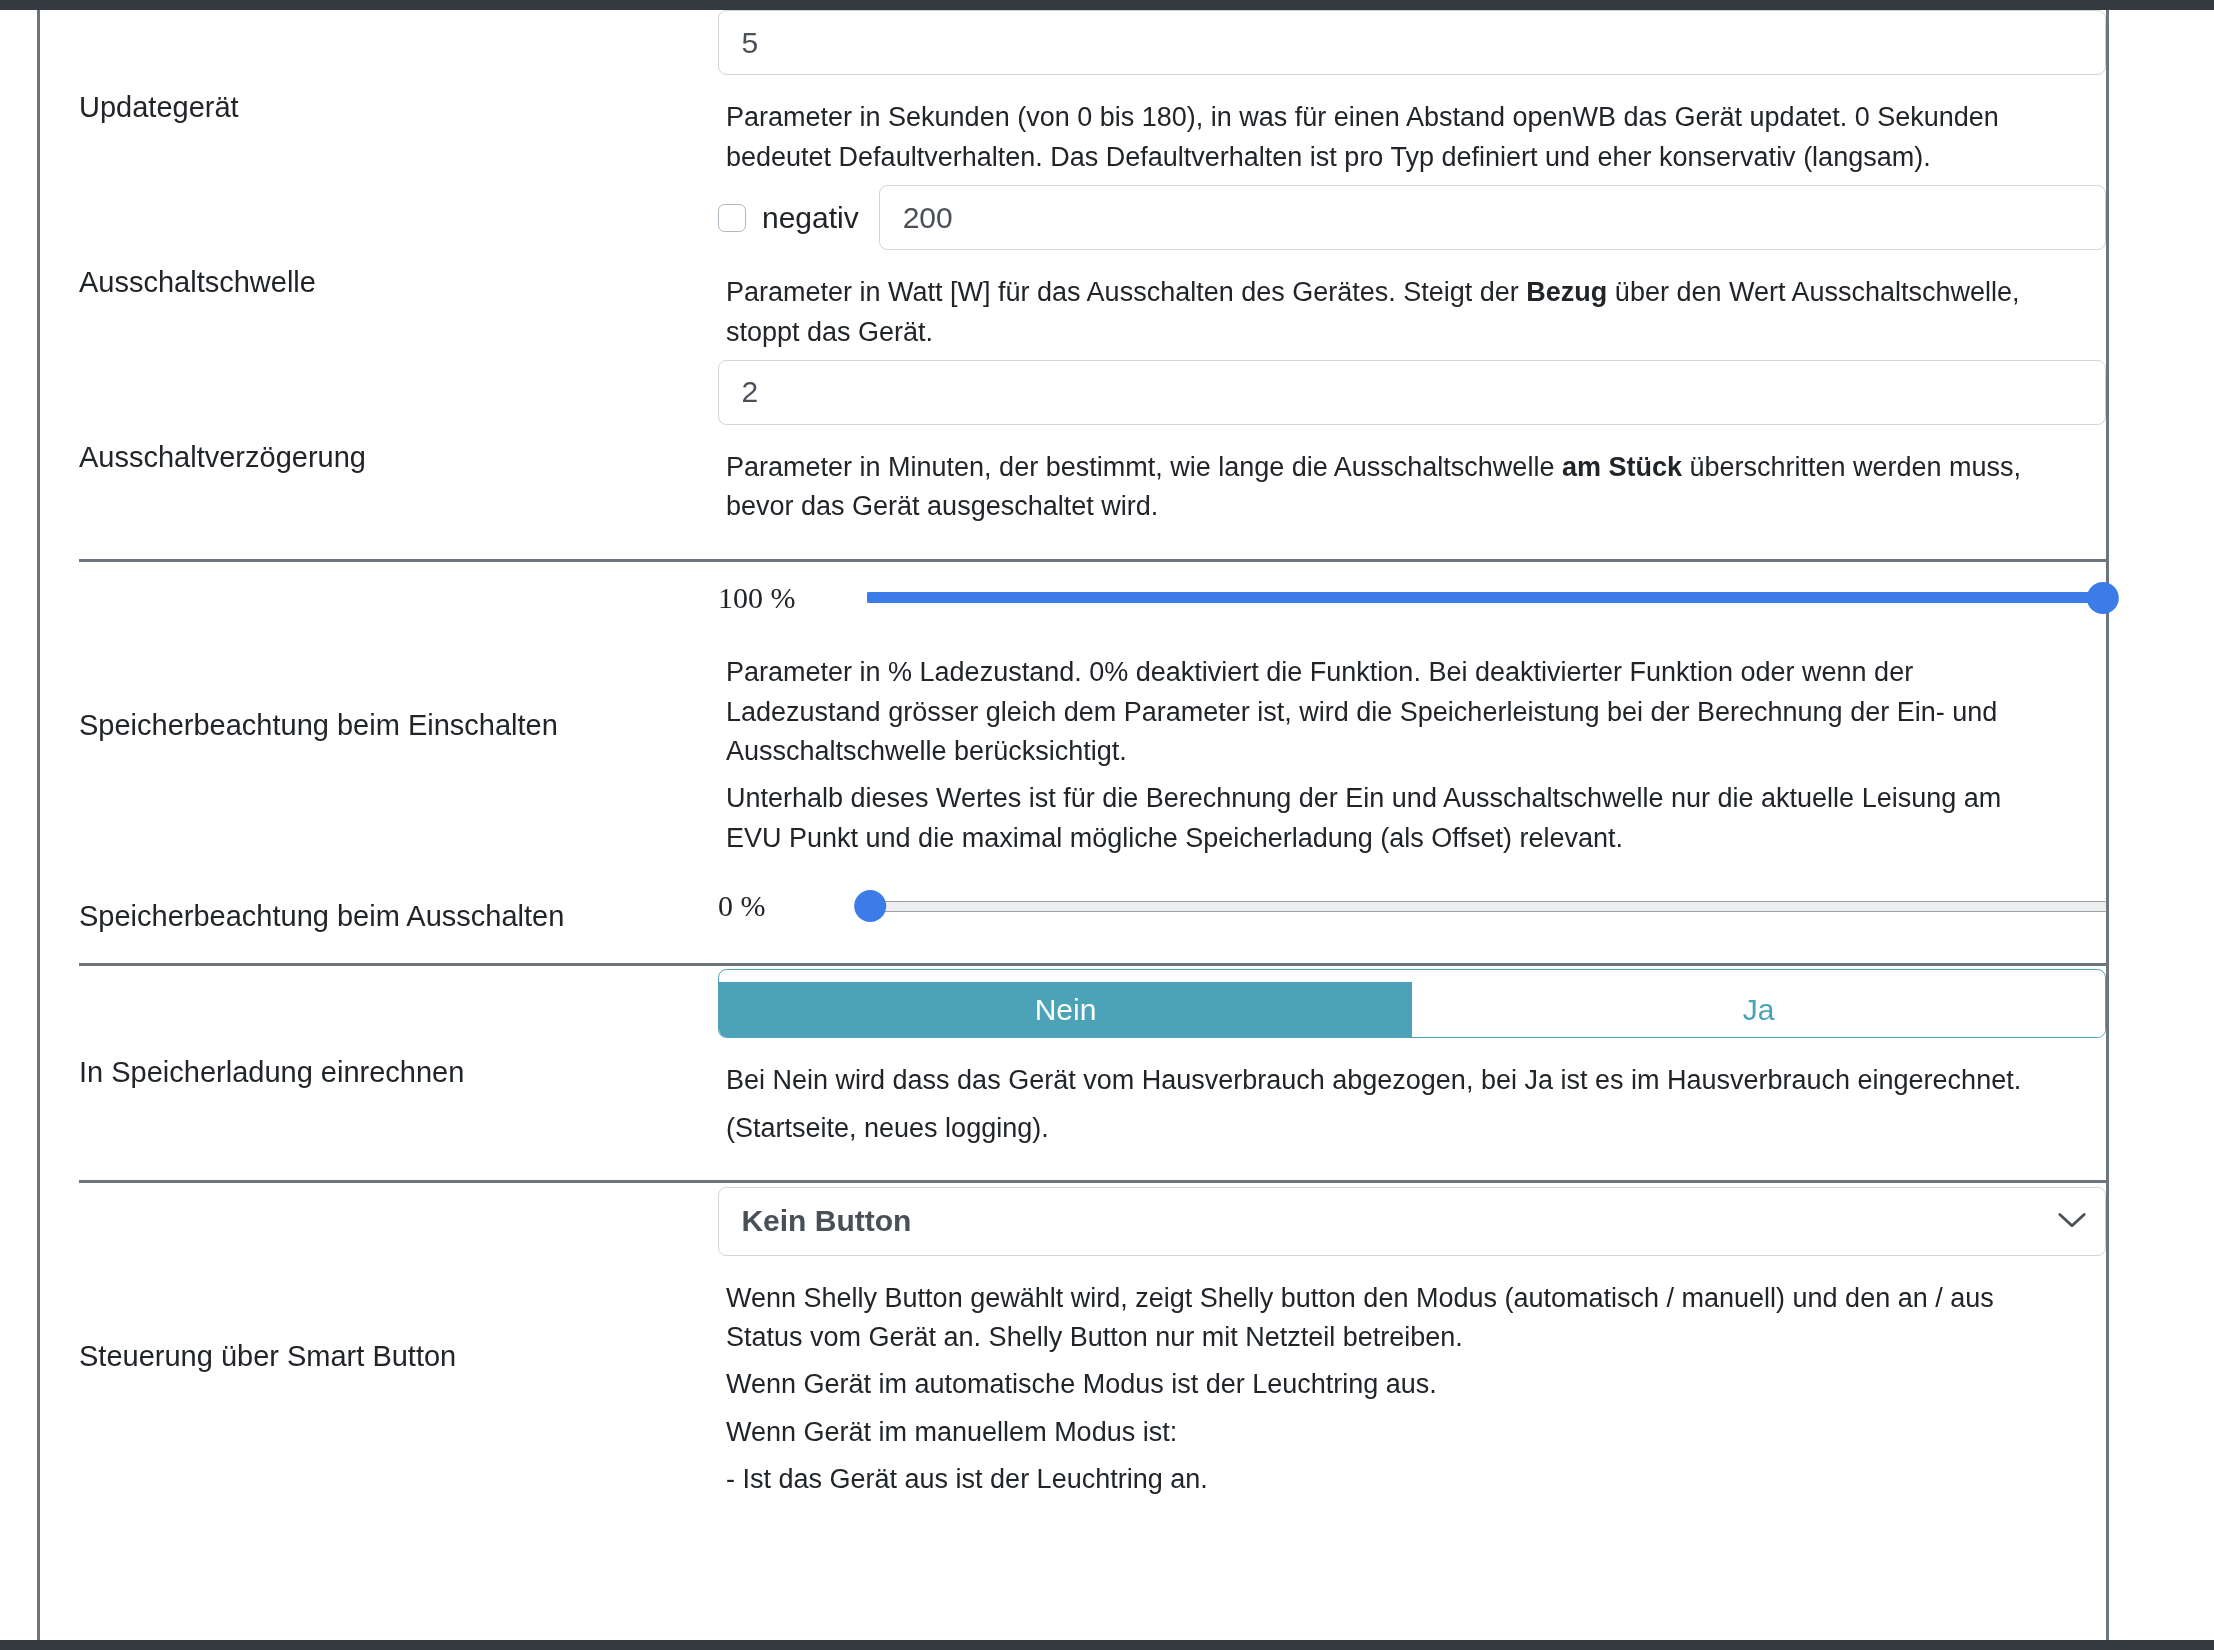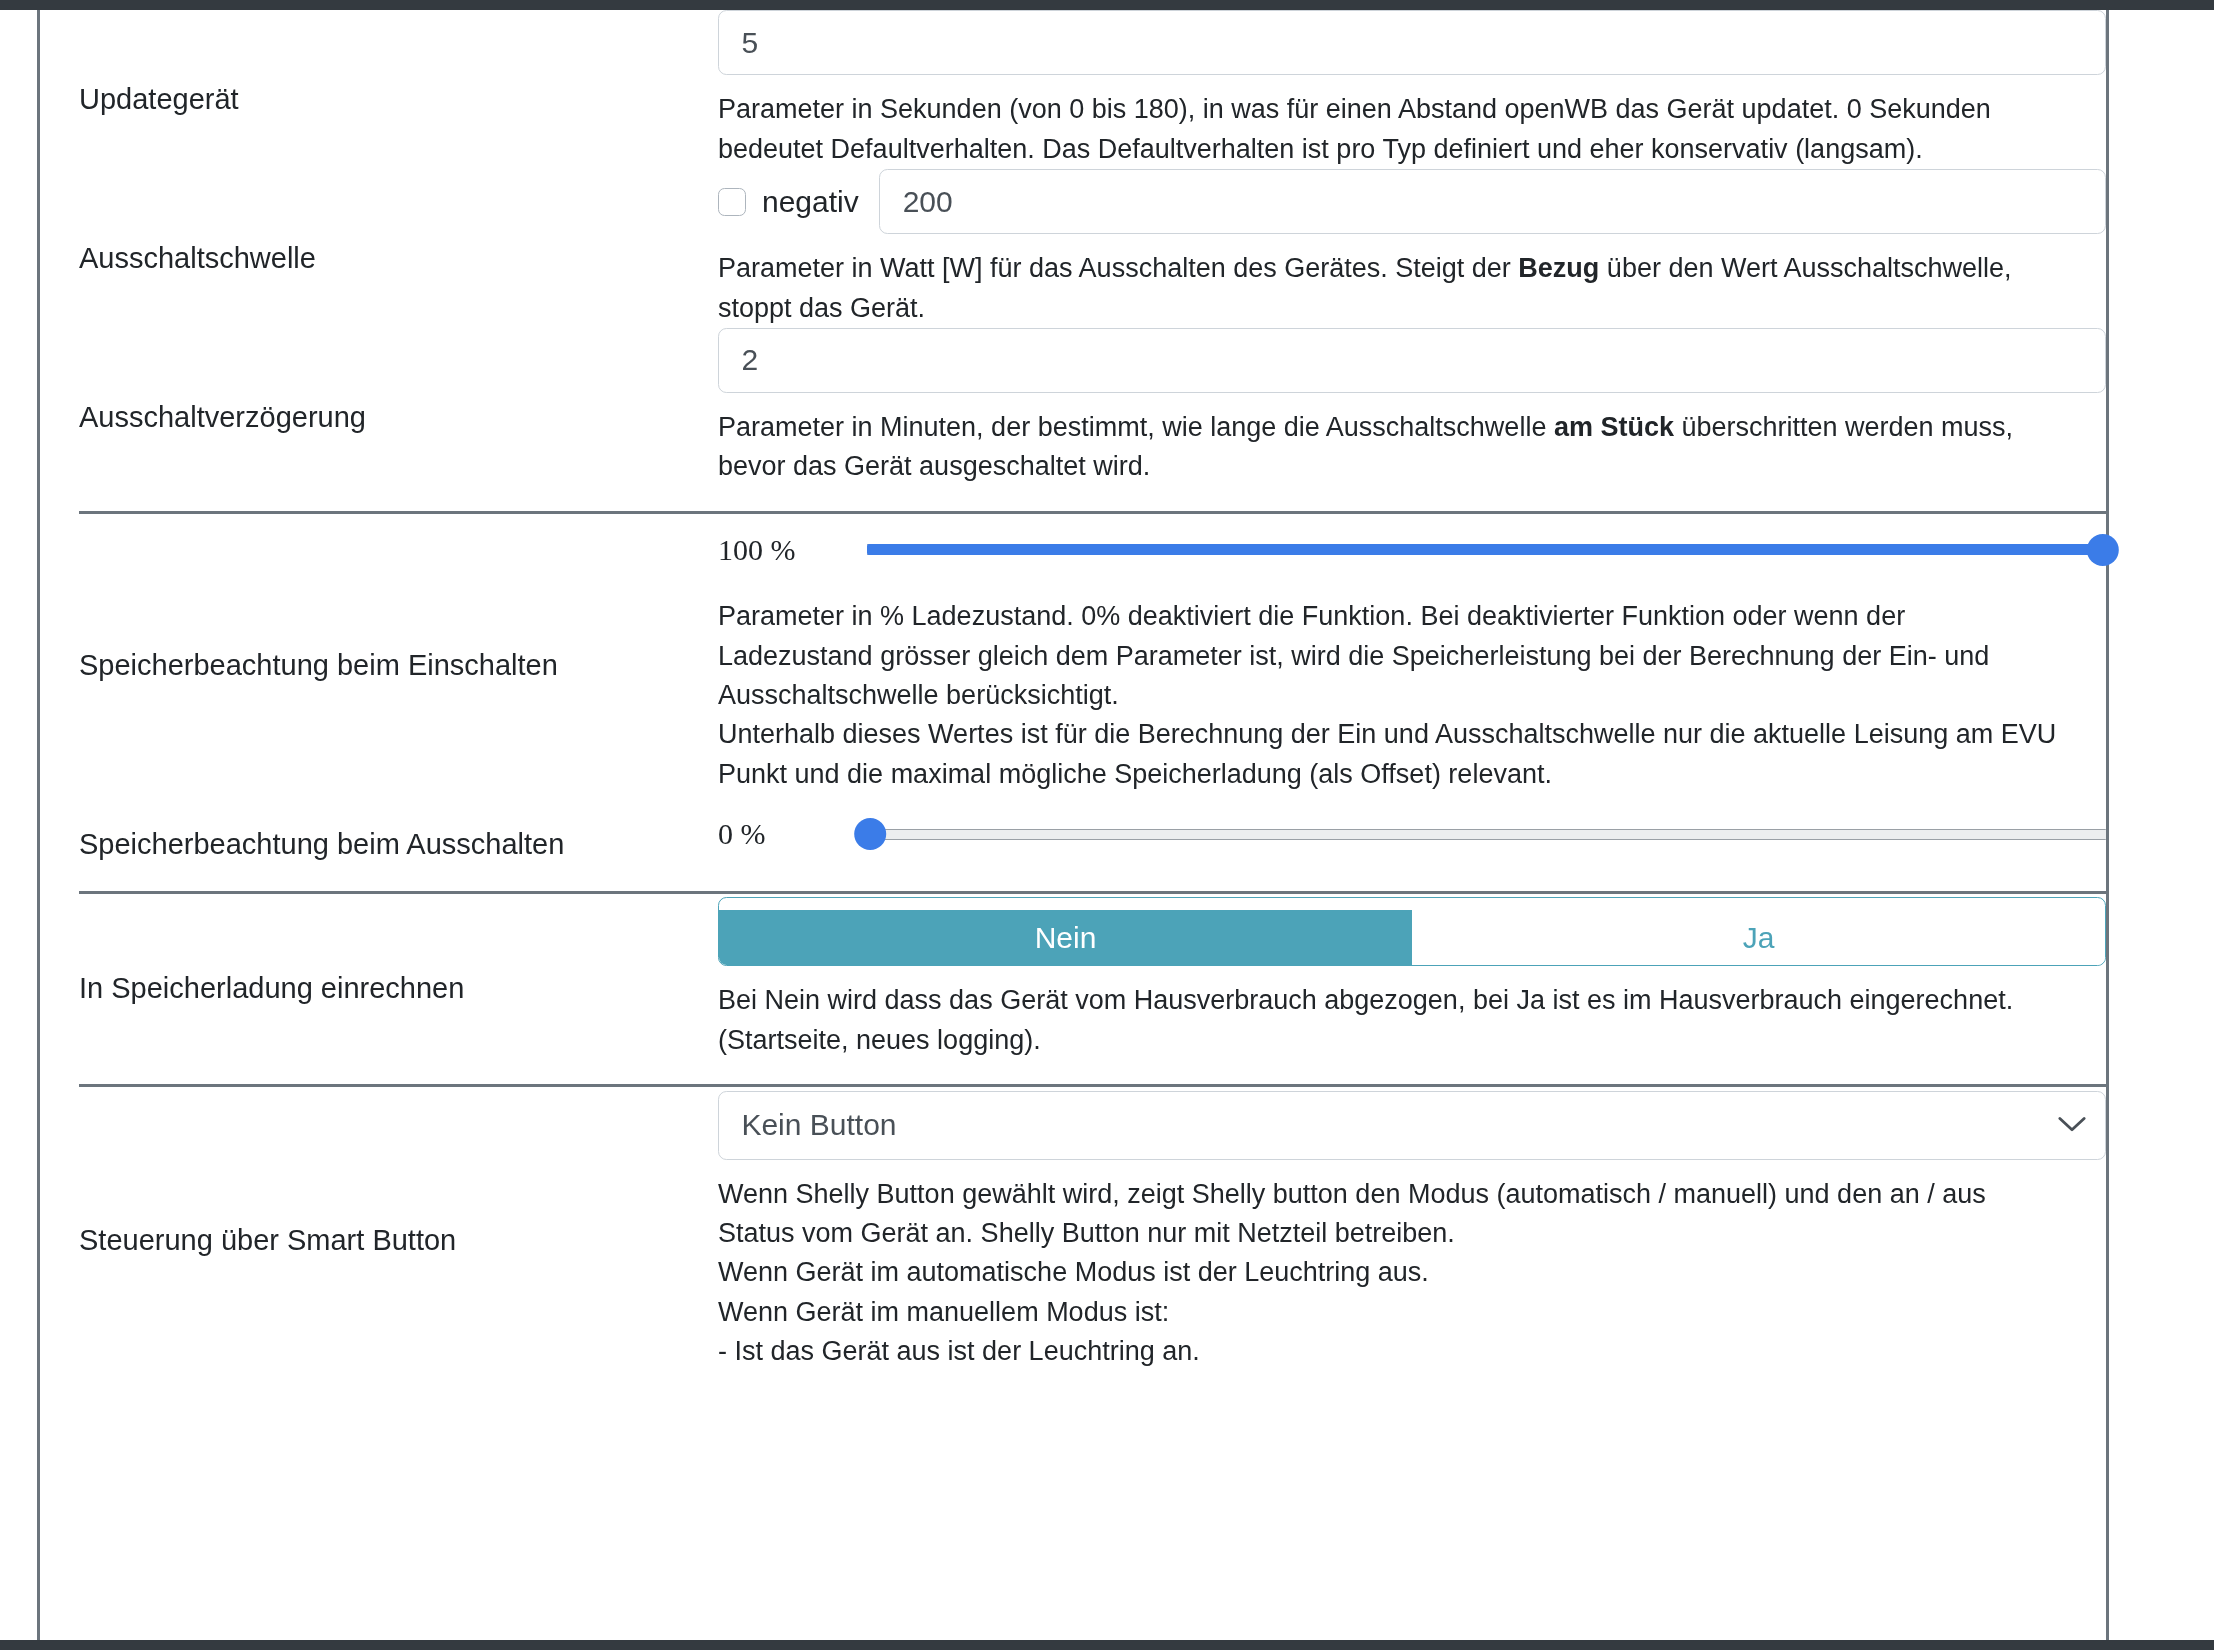--- a/index.html
+++ b/index.html
@@ -126,21 +126,21 @@
   
   .help {
     font-size: 27px;
     line-height: 1.46;
     color: #212529;
     padding-top: 15px;
     padding-right: 15px;
     max-width: 1342px;
   }
   .help b { font-weight: bold; }
-  .help p { margin: 0; }
+  .help p { margin: 8px; }
 
   
   .divider {
     height: 2.8px;
     background: #6c757d;
     margin: 24px 0 3.7px 39px;
     width: calc(100% - 39px);
   }
 
   
@@ -221,20 +221,21 @@
   .btn-inactive {
     background: #ffffff;
     color: #4ca3b8;
   }
 
   
   .select-wrap {
     position: relative;
     width: 100%;
     height: 69px;
+    font-weight: bold;
   }
   .select-box {
     box-sizing: border-box;
     width: 100%;
     height: 69px;
     border: 1.9px solid #ced4da;
     border-radius: 8.4px;
     background: #ffffff;
     font-size: 30px;
     color: #495057;

